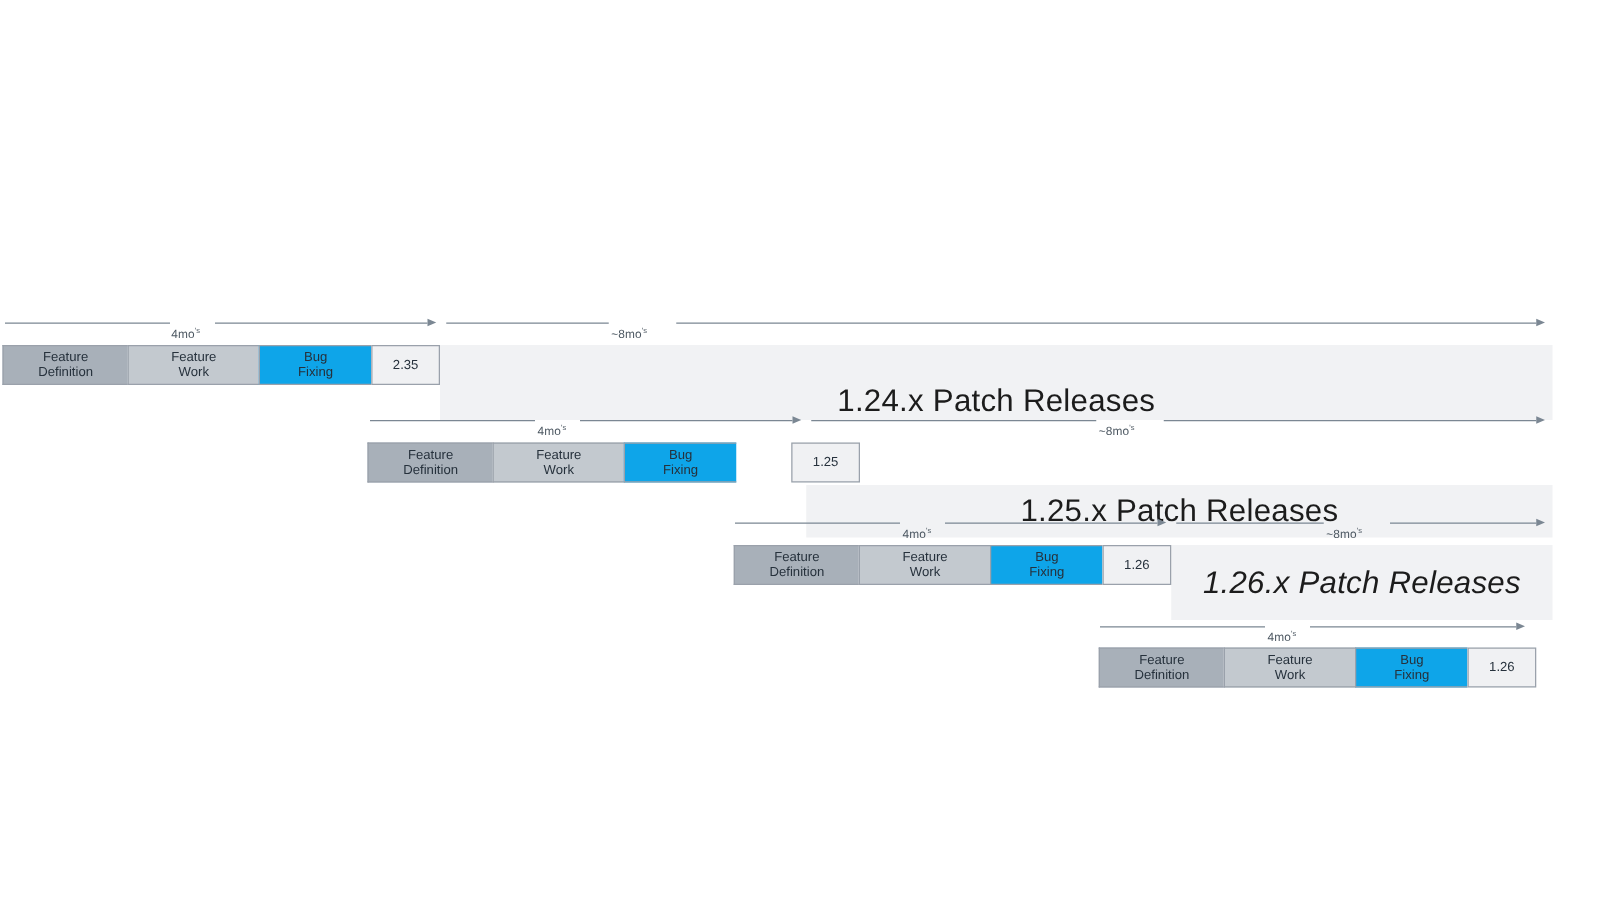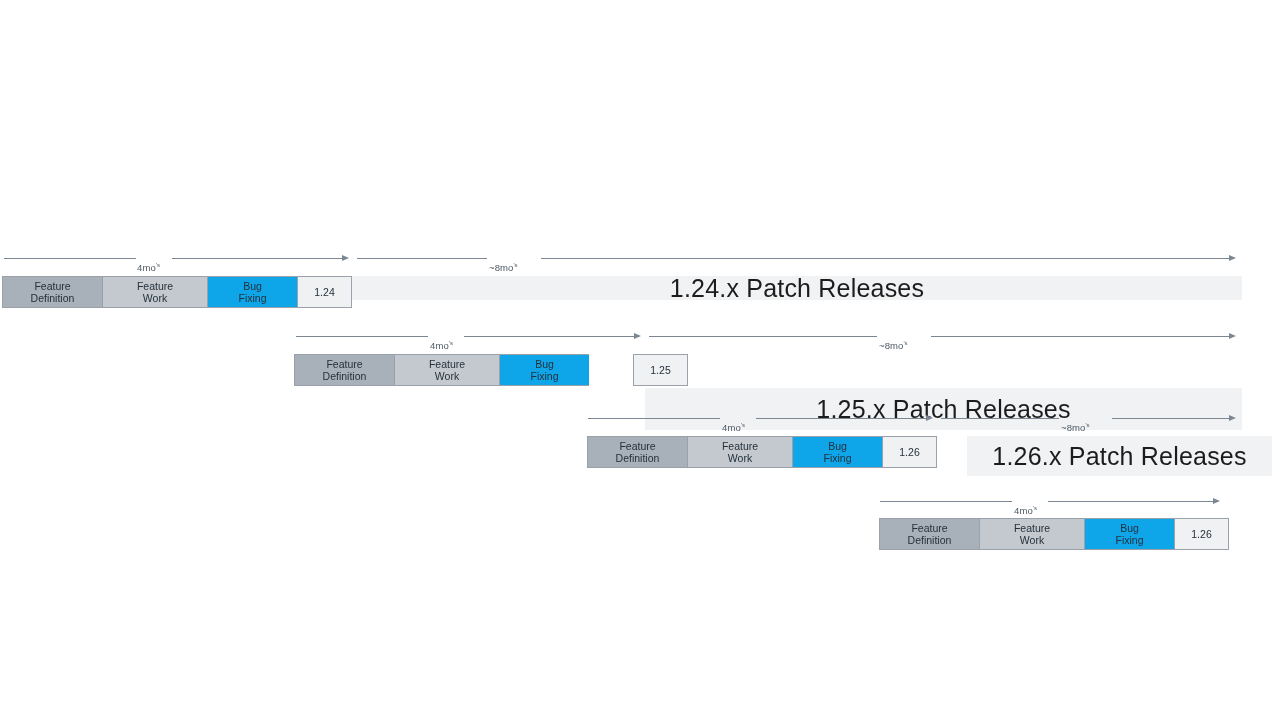--- a/index.html
+++ b/index.html
@@ -102,39 +102,39 @@
     <div class="seg" style="left:172px; top:258px; width:170px;"></div>
     <div class="arrowhead" style="left:342px; top:255px;"></div>
 
     <div class="seg" style="left:357px; top:258px; width:130px;"></div>
     <div class="dur-label" style="left:489px; top:262px;">
       <span>~8mo</span><span class="sup">'s</span>
     </div>
     <div class="seg" style="left:541px; top:258px; width:688px;"></div>
     <div class="arrowhead" style="left:1229px; top:255px;"></div>
 
-    <div class="patch-bar" style="left:352px; top:276px; width:890px; height:24px;">
+    <div class="patch-bar" style="left:352px; top:276px; width:890px; height:60px;align-items:flex-end;">
       <span class="patch-label">1.24.x Patch Releases</span>
     </div>
 
     <div class="phases" style="left:2px; top:276px;">
       <div class="phase phase-def" style="width:100px;">
         <span>Feature</span>
         <span>Definition</span>
       </div>
       <div class="phase phase-work" style="width:105px;">
         <span>Feature</span>
         <span>Work</span>
       </div>
       <div class="phase phase-bug" style="width:90px;">
         <span>Bug</span>
         <span>Fixing</span>
       </div>
       <div class="phase phase-ver" style="width:55px;">
-        <span>1.24</span>
+        <span>2.35</span>
       </div>
     </div>
   </div>
 
   <div class="release-row">
 
     <div class="seg" style="left:296px; top:336px; width:132px;"></div>
     <div class="dur-label" style="left:430px; top:340px;">
       <span>4mo</span><span class="sup">'s</span>
     </div>
@@ -180,21 +180,21 @@
     <div class="seg" style="left:756px; top:418px; width:170px;"></div>
     <div class="arrowhead" style="left:926px; top:415px;"></div>
 
     <div class="seg" style="left:941px; top:418px; width:118px;"></div>
     <div class="dur-label" style="left:1061px; top:422px;">
       <span>~8mo</span><span class="sup">'s</span>
     </div>
     <div class="seg" style="left:1112px; top:418px; width:117px;"></div>
     <div class="arrowhead" style="left:1229px; top:415px;"></div>
 
-    <div class="patch-bar" style="left:967px; top:436px; width:305px; height:40px;">
+    <div class="patch-bar" style="left:937px; top:436px; width:305px; height:60px;font-style:italic;">
       <span class="patch-label">1.26.x Patch Releases</span>
     </div>
 
     <div class="phases" style="left:587px; top:436px;">
       <div class="phase phase-def" style="width:100px;">
         <span>Feature</span>
         <span>Definition</span>
       </div>
       <div class="phase phase-work" style="width:105px;">
         <span>Feature</span>

